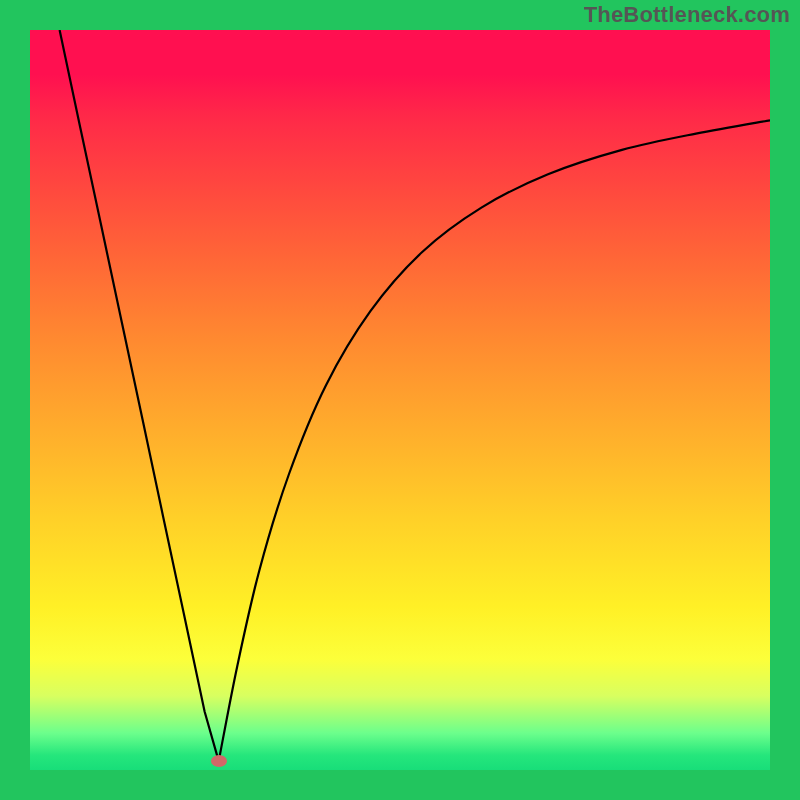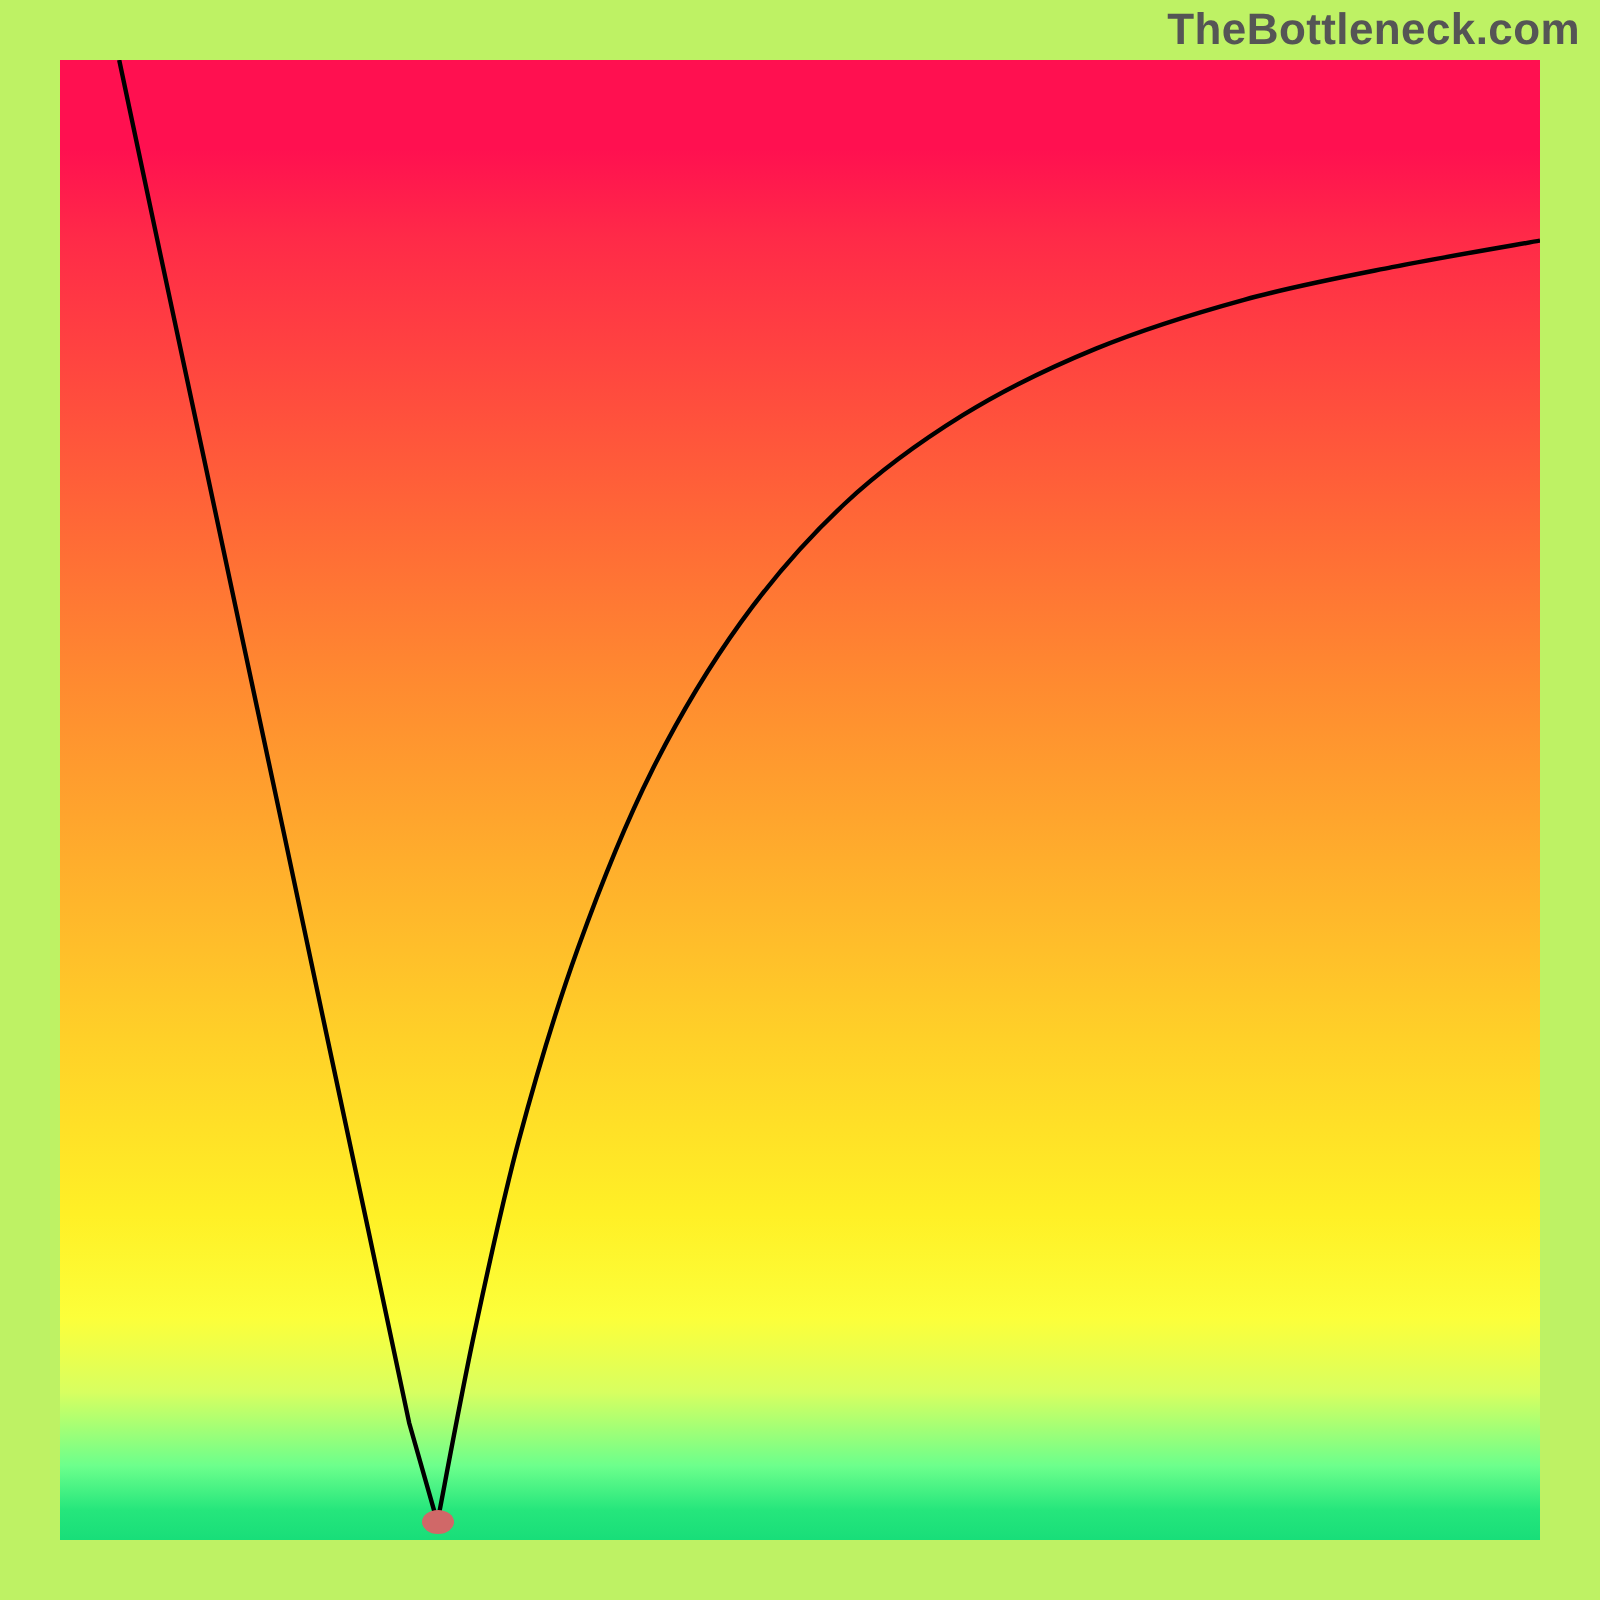--- a/index.html
+++ b/index.html
@@ -8,21 +8,21 @@
     width: 800px;
     height: 800px;
     background: #000;
     overflow: hidden;
     font-family: Arial, Helvetica, sans-serif;
   }
   .frame {
     position: relative;
     width: 800px;
     height: 800px;
-    background: #bef264;
+    background: #22c55e;
     text-align: right;
   }
   .watermark {
     position: absolute;
     top: 2px;
     right: 10px;
     color: #555;
     font-size: 22px;
     font-weight: 600;
     letter-spacing: 0.2px;

